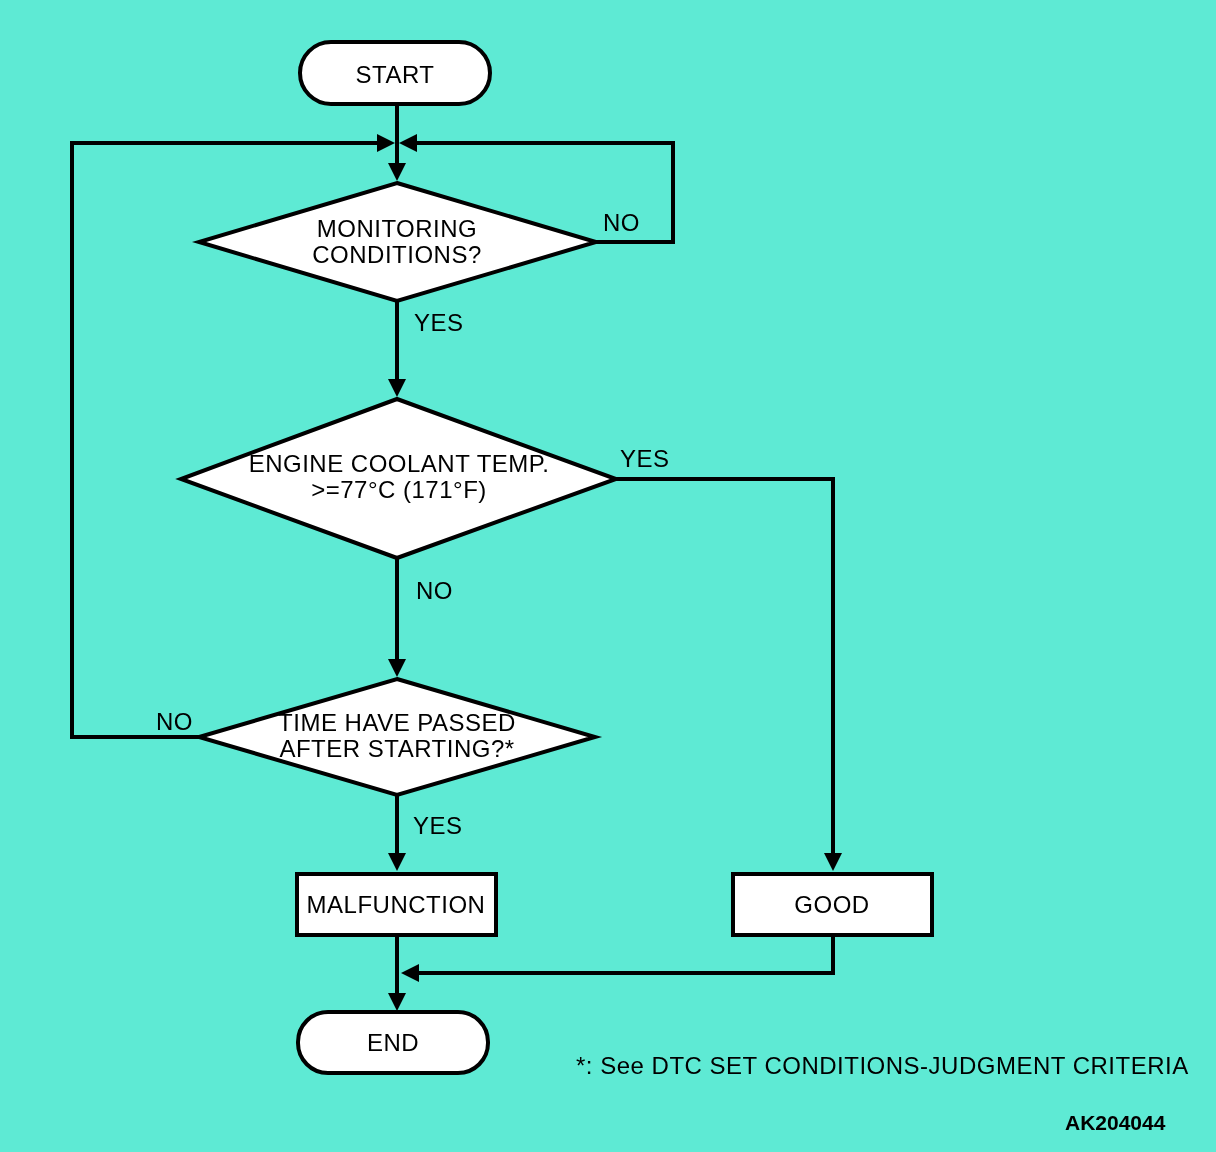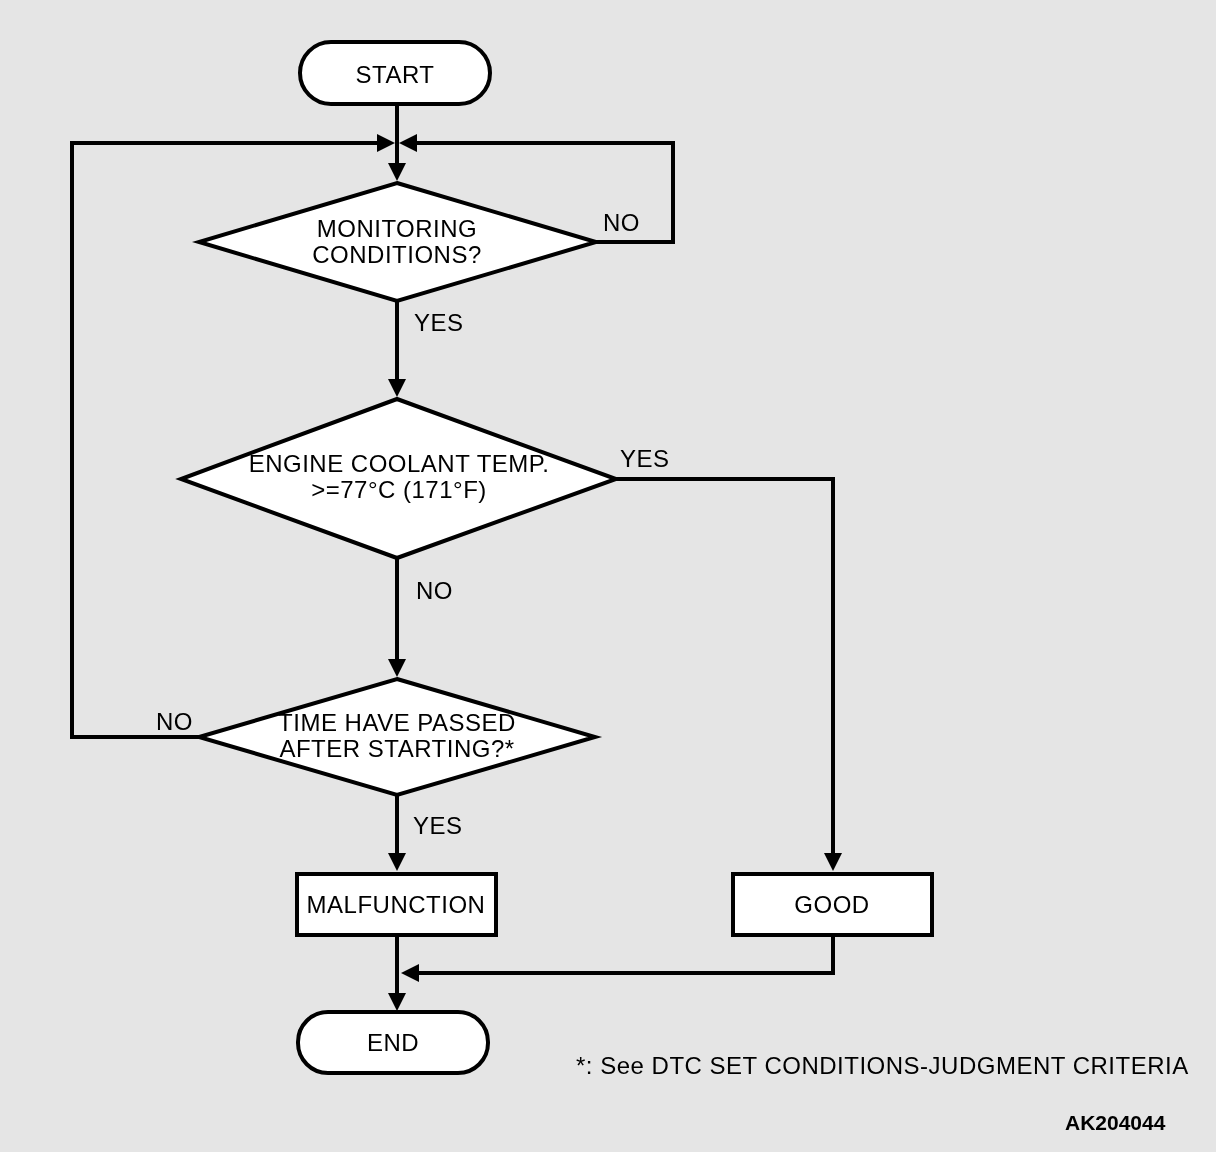--- a/index.html
+++ b/index.html
@@ -4,21 +4,21 @@
 <style>
   html, body {
     margin: 0;
     padding: 0;
     background: #ffffff;
   }
   .canvas {
     position: relative;
     width: 1216px;
     height: 1152px;
-    background: #e5e5e5;
+    background: #5eead4;
     font-family: "Liberation Sans", sans-serif;
   }
   svg { display: block; }
   .flow-line {
     stroke: #000000;
     stroke-width: 4;
     fill: none;
   }
   .arrowhead {
     fill: #000000;

